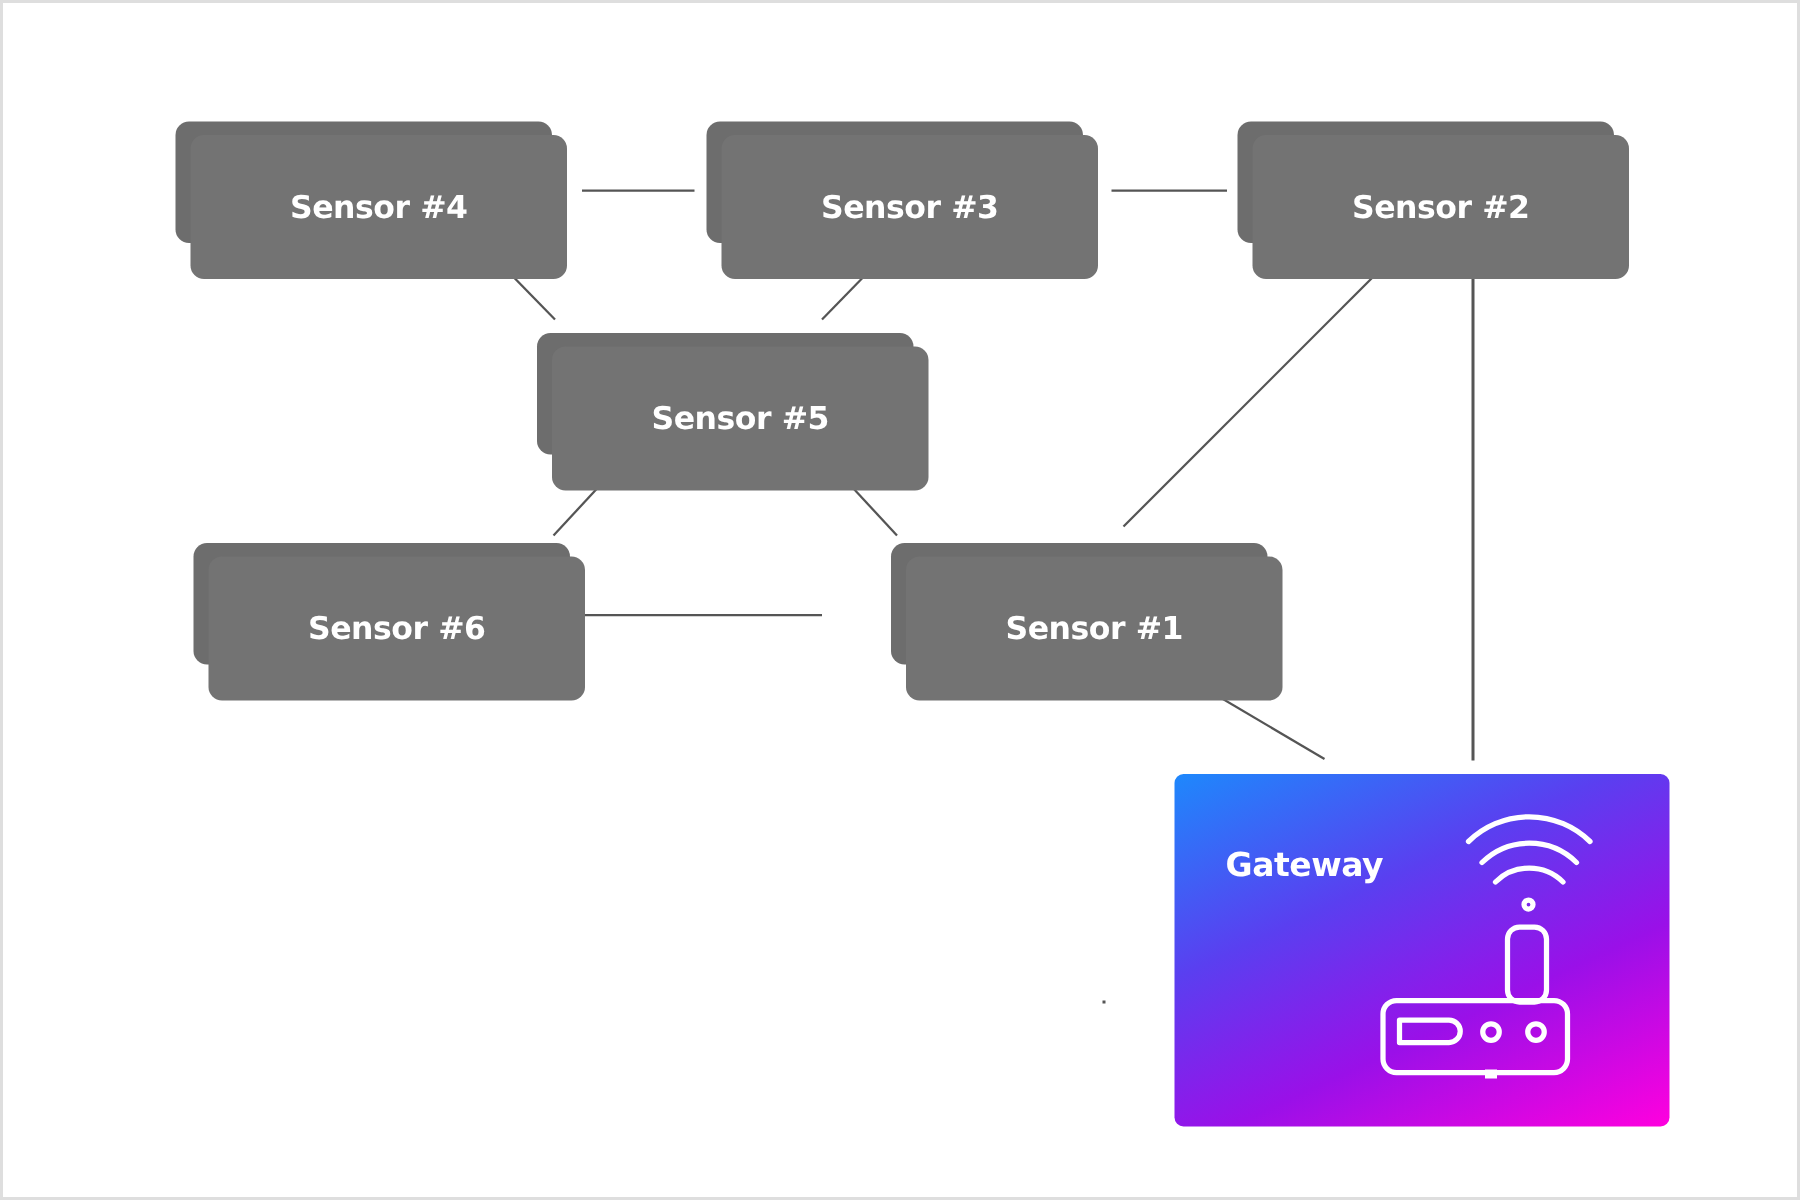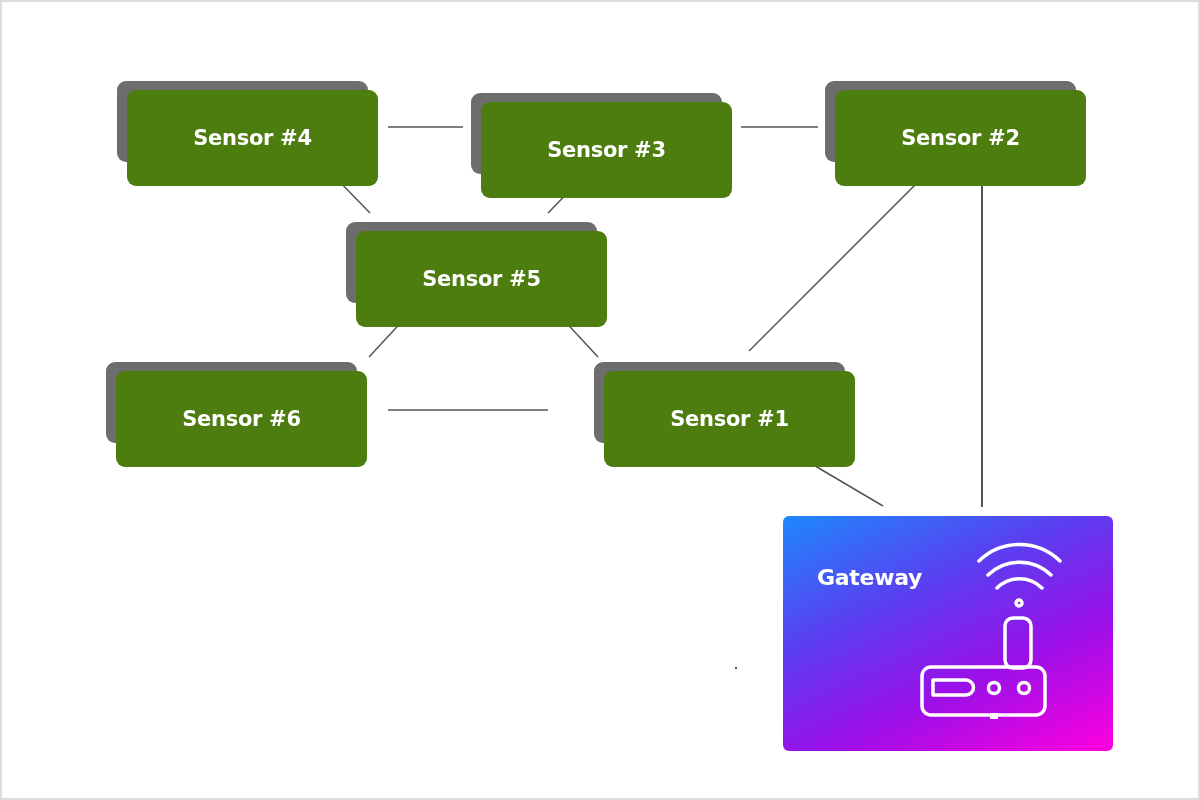--- a/index.html
+++ b/index.html
@@ -17,21 +17,21 @@
     svg.links { position: absolute; left: 0; top: 0; }
     .node { position: absolute; width: 251px; height: 81px; }
     .node .shadow {
       position: absolute; left: -10px; top: -9px;
       width: 251px; height: 81px;
       background: #6d6d6d; border-radius: 9px;
     }
     .node .box {
       position: absolute; left: 0; top: 0;
       width: 251px; height: 96px;
-      background: #4d7c0f; border-radius: 9px;
+      background: #737373; border-radius: 9px;
       display: flex; align-items: center; justify-content: center;
       cursor: pointer;
     }
     .node .label {
       color: #ffffff; font-weight: bold; font-size: 21px;
       letter-spacing: -0.3px;
     }
     .gateway {
       position: absolute; left: 751px; top: 516px;
       width: 330px; height: 235px; border-radius: 6px;
@@ -67,42 +67,42 @@
   </g>
 </svg>
 
 <div class="node" style="left:127px; top:90px;">
   <div class="shadow"></div>
   <div class="box">
     <span class="label">Sensor #4</span>
   </div>
 </div>
 
-<div class="node" style="left:481px; top:102px;">
+<div class="node" style="left:481px; top:90px;">
   <div class="shadow"></div>
   <div class="box">
     <span class="label">Sensor #3</span>
   </div>
 </div>
 
 <div class="node" style="left:835px; top:90px;padding-left:10px;">
   <div class="shadow"></div>
   <div class="box">
     <span class="label">Sensor #2</span>
   </div>
 </div>
 
-<div class="node" style="left:356px; top:231px;">
+<div class="node" style="left:368px; top:231px;">
   <div class="shadow"></div>
   <div class="box">
     <span class="label">Sensor #5</span>
   </div>
 </div>
 
-<div class="node" style="left:116px; top:371px;">
+<div class="node" style="left:139px; top:371px;">
   <div class="shadow"></div>
   <div class="box">
     <span class="label">Sensor #6</span>
   </div>
 </div>
 
 <div class="node" style="left:568px; top:371px;margin-left:36px;">
   <div class="shadow"></div>
   <div class="box">
     <span class="label">Sensor #1</span>

